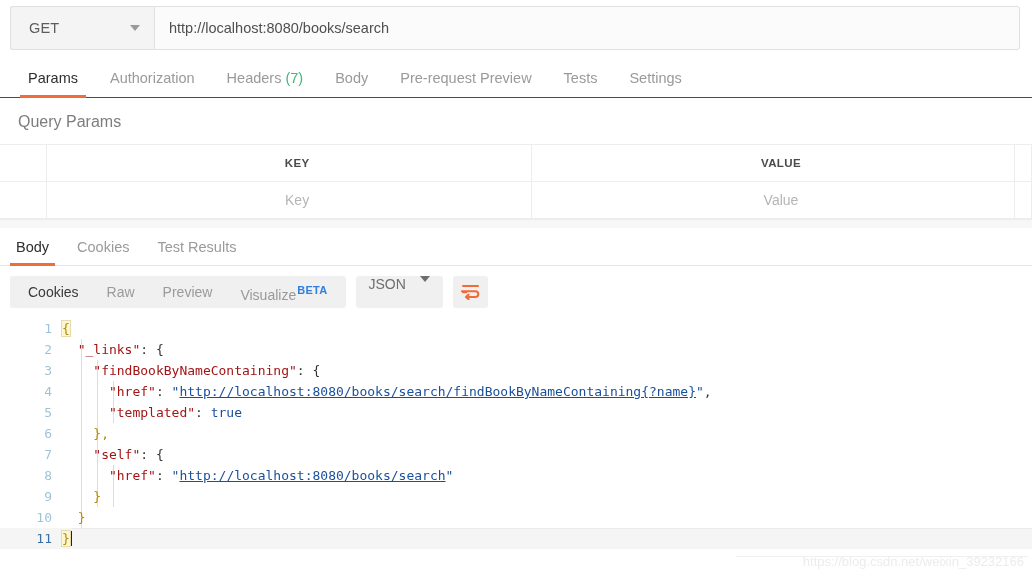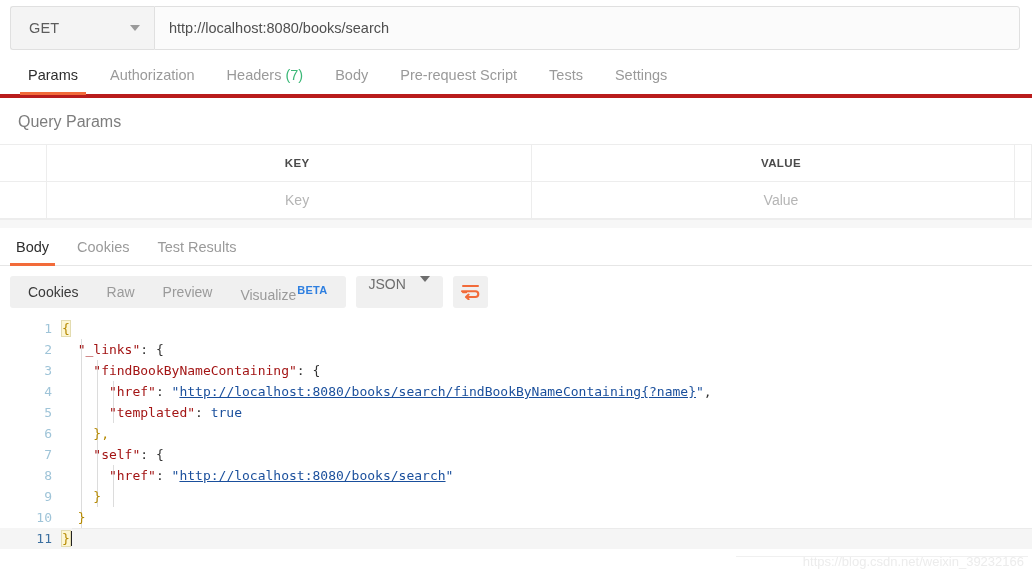--- a/index.html
+++ b/index.html
@@ -37,21 +37,21 @@
     padding: 0 14px;
     font-size: 14.5px; color: #4f4f4f;
     border-radius: 0 3px 3px 0;
     cursor: text;
   }
 
   
   .req-tabs {
     display: flex; align-items: flex-end;
     height: 41px;
-    border-bottom: 4px solid #b91c1c;
+    border-bottom: 1px solid #b91c1c;
     padding-left: 12px;
     background: #fff;
   }
   .tab {
     position: relative;
     font-size: 14.5px; color: #9a9a9a;
     padding: 0 16px 11px 16px;
     cursor: pointer; white-space: nowrap;
   }
   .tab.active { color: #2e2e2e; }
@@ -200,21 +200,21 @@
       <span>Authorization</span>
     </div>
     <div class="tab">
       <span>Headers</span>
       <span class="count">(7)</span>
     </div>
     <div class="tab">
       <span>Body</span>
     </div>
     <div class="tab">
-      <span>Pre-request Script</span>
+      <span>Pre-request Preview</span>
     </div>
     <div class="tab">
       <span>Tests</span>
     </div>
     <div class="tab">
       <span>Settings</span>
     </div>
   </div>
 
   <div class="qp-title">Query Params</div>

